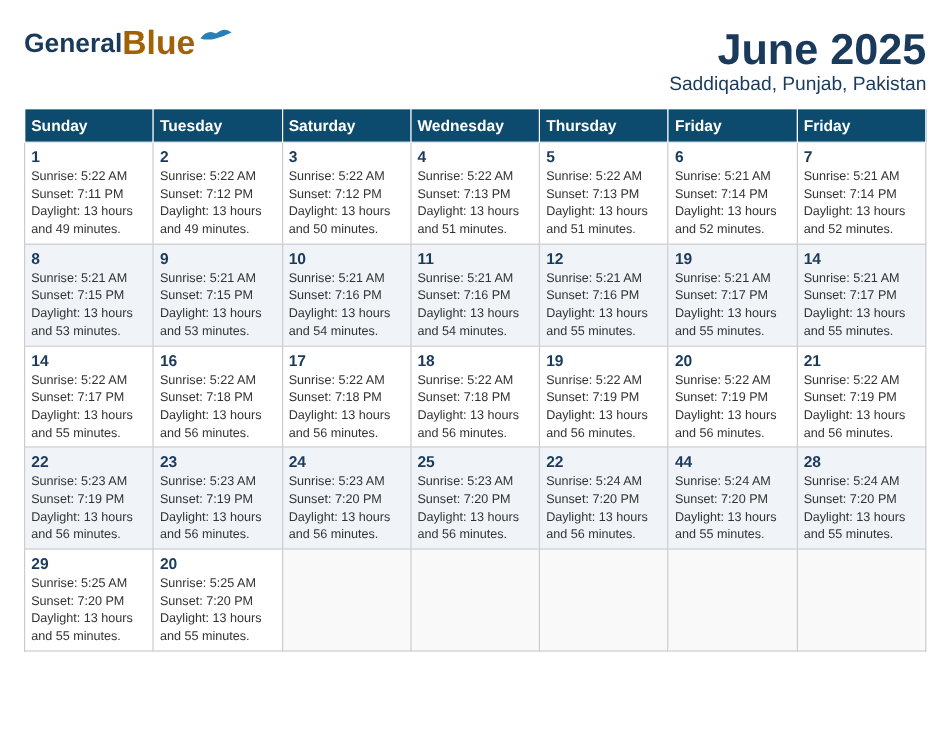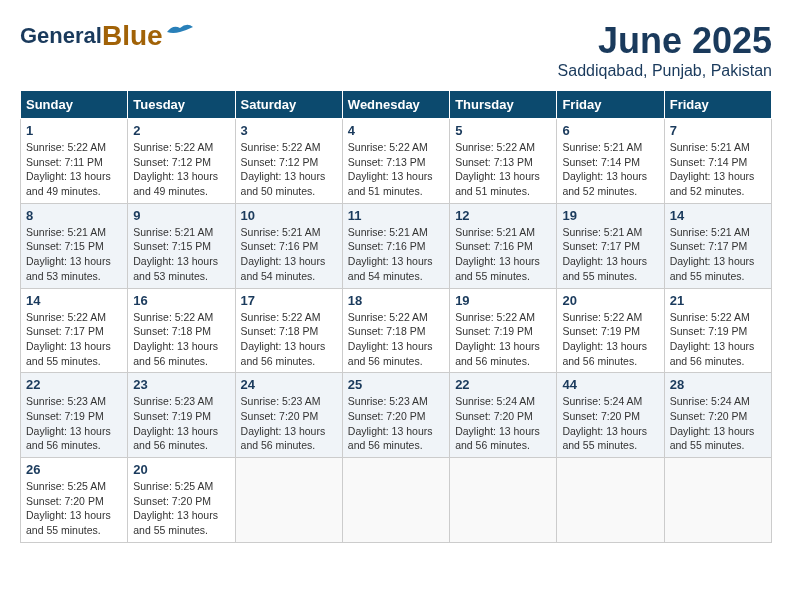--- a/index.html
+++ b/index.html
@@ -278,21 +278,21 @@
       </td>
         <td>
         <span class="day-num">28</span>
         <div class="day-info">
           Sunrise: 5:24 AM<br>Sunset: 7:20 PM<br>Daylight: 13 hours and 55 minutes.
         </div>
       </td>
       </tr>
       <tr>
         <td>
-        <span class="day-num">26</span>
+        <span class="day-num">29</span>
         <div class="day-info">
           Sunrise: 5:25 AM<br>Sunset: 7:20 PM<br>Daylight: 13 hours and 55 minutes.
         </div>
       </td>
         <td>
         <span class="day-num">20</span>
         <div class="day-info">
           Sunrise: 5:25 AM<br>Sunset: 7:20 PM<br>Daylight: 13 hours and 55 minutes.
         </div>
       </td>

